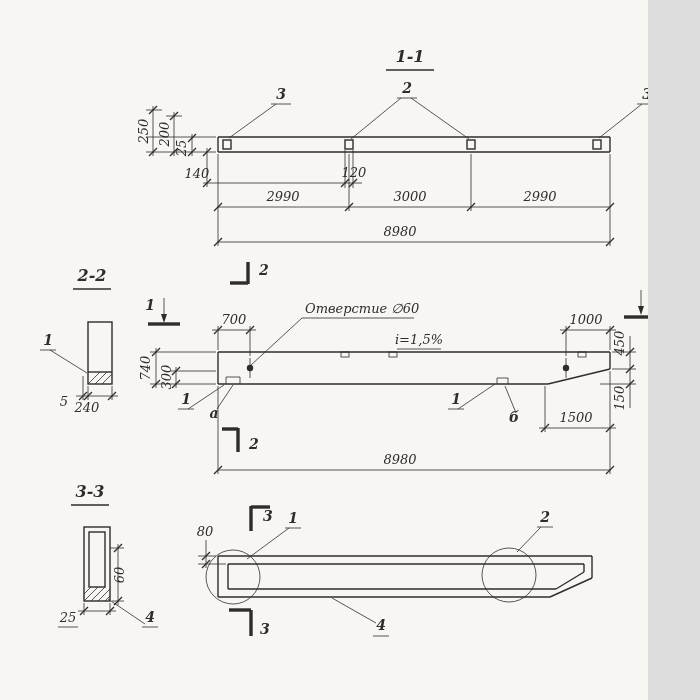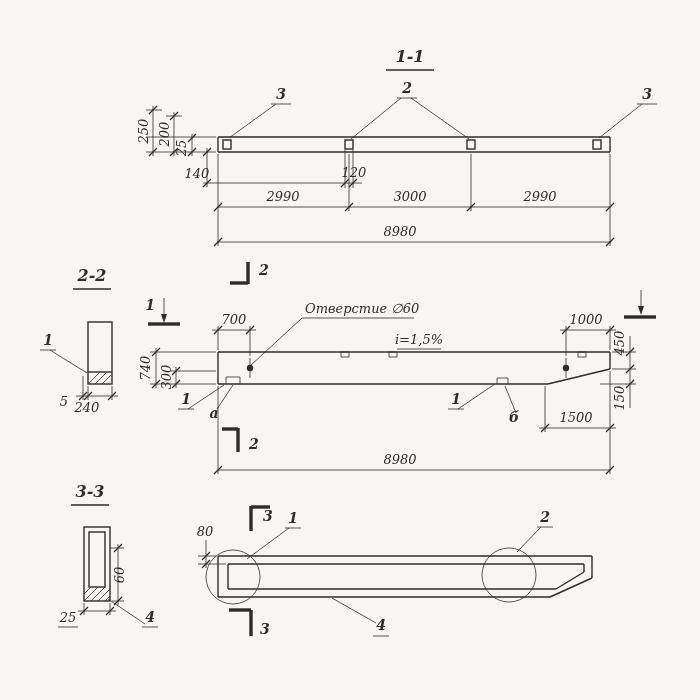--- a/index.html
+++ b/index.html
@@ -1,19 +1,19 @@
 <!DOCTYPE html>
 <html><head>
 <meta charset="utf-8">
 <style>
   html,body{margin:0;padding:0;}
   body{background:#dcdcdc;}
   .page{
     position:relative;
-    width:700px;height:700px;
+    width:648px;height:700px;
     background:#f7f6f2;
     font-family:"DejaVu Serif", serif;
     overflow:hidden;
   }
   svg{position:absolute;left:0;top:0;}
   svg text{
     fill:#2e2d2b;
     font-family:"DejaVu Serif", serif;
     font-style:italic;
     font-size:13px;

